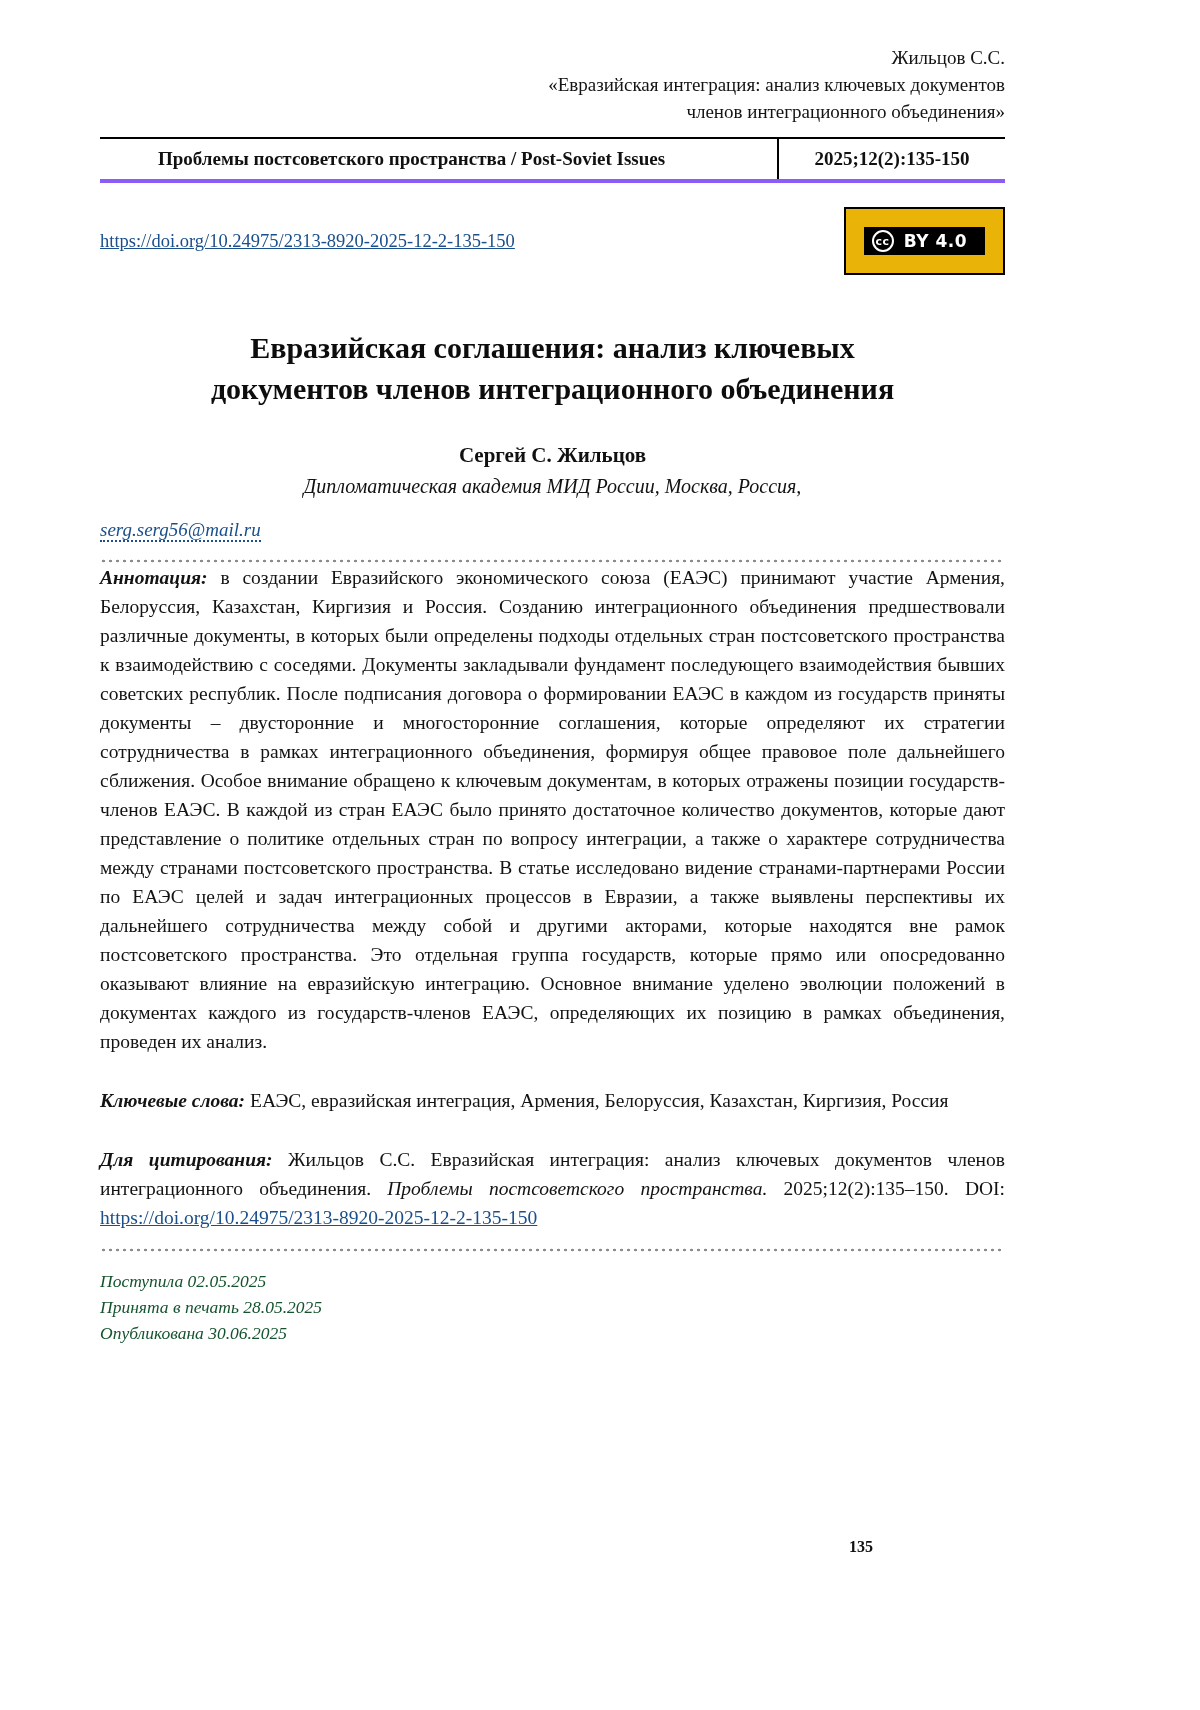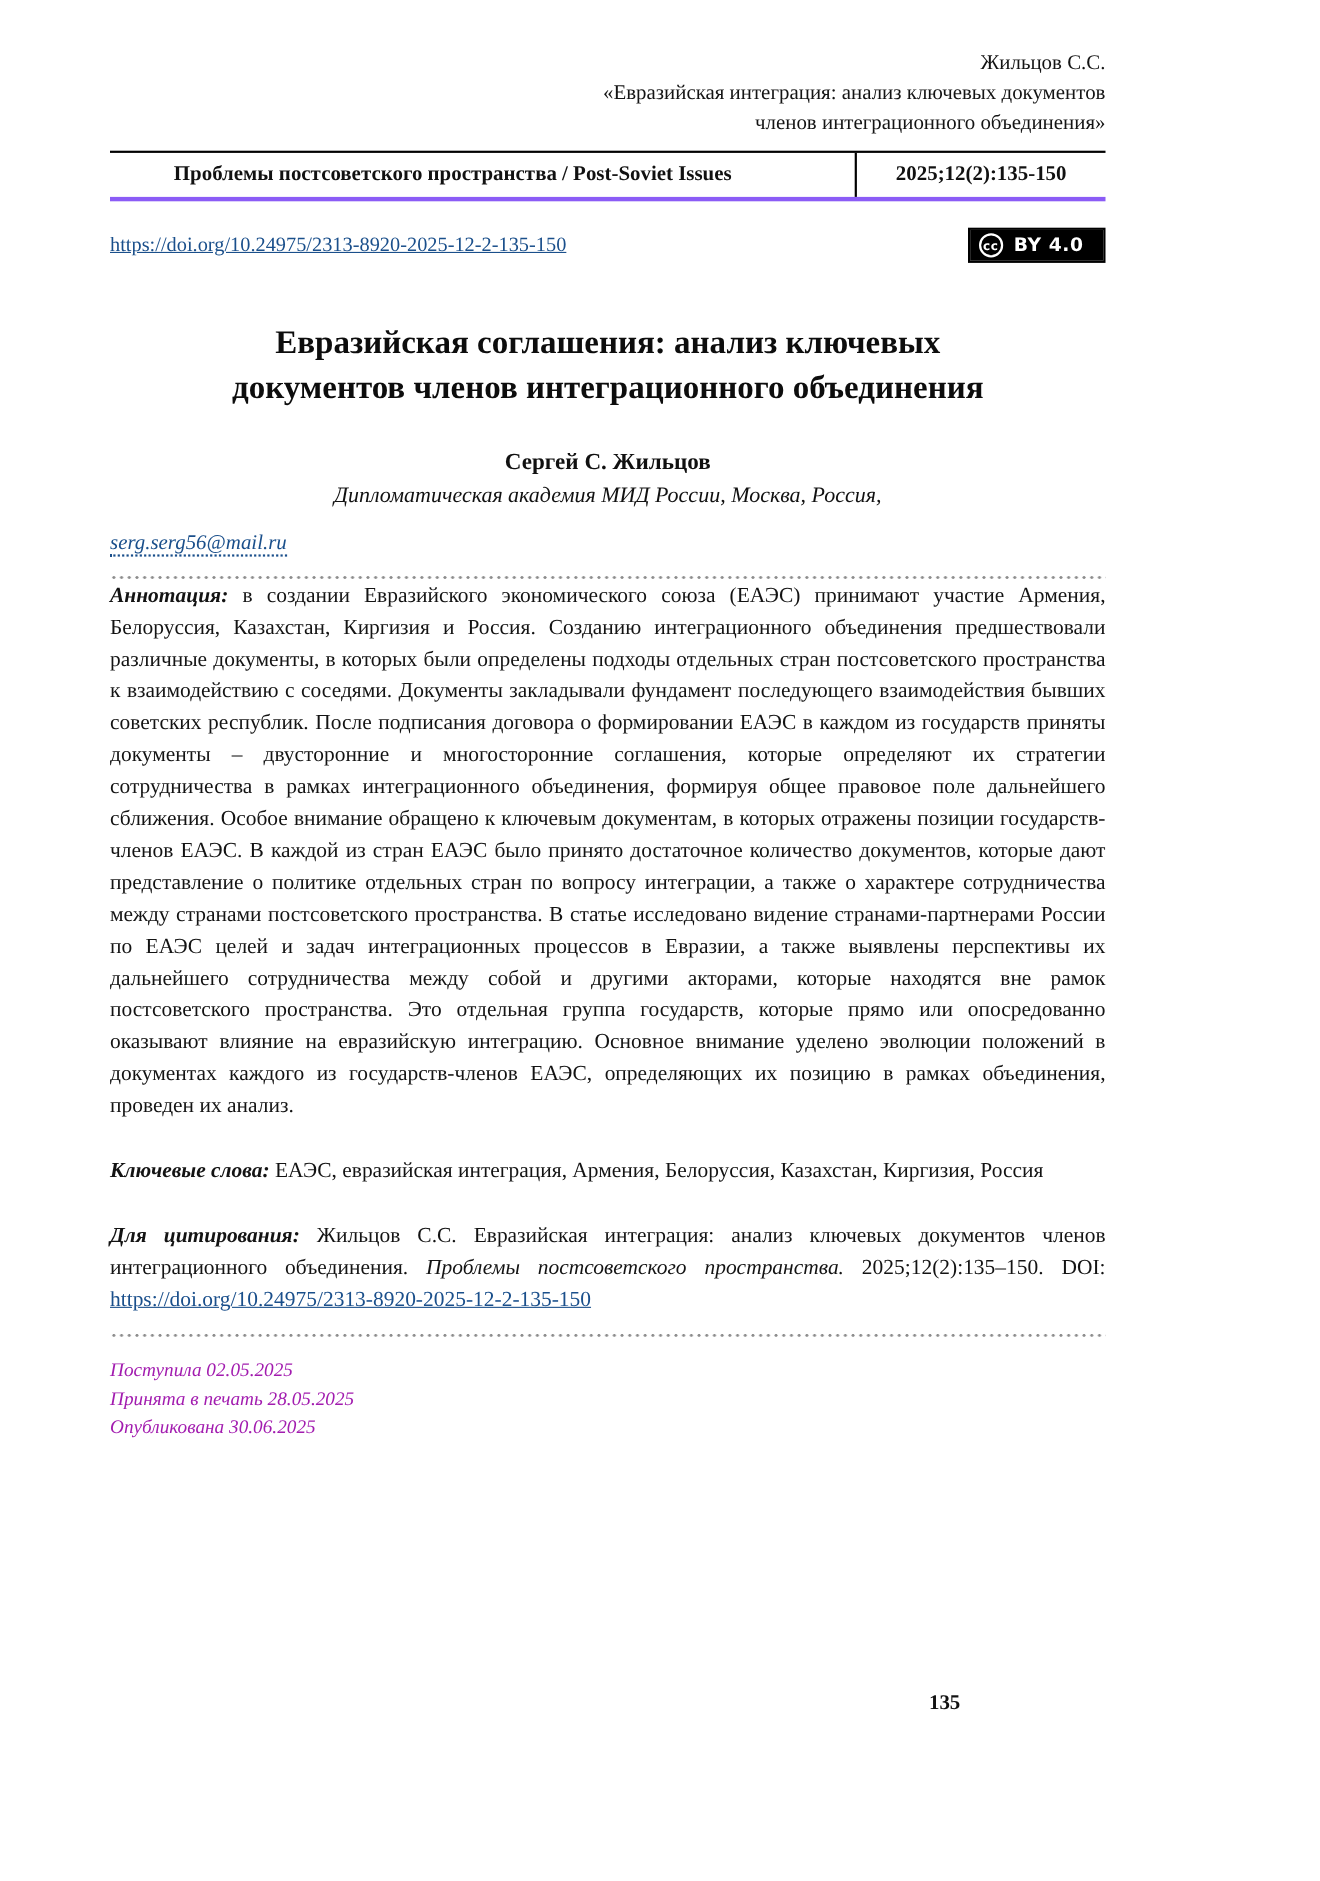--- a/index.html
+++ b/index.html
@@ -63,22 +63,22 @@
     align-items: center;
   }
   a.doi-link {
     font-size: 18.5px;
     color: #1a4f8b;
     text-decoration: underline;
   }
   .cc-badge {
     display: inline-flex;
     border: 2px solid #000;
-    background: #a3a3a3;
-    padding: 0;
+    background: #eab308;
+    padding: 18px;
     cursor: pointer;
   }
   .cc-badge-inner {
     background: #000;
     color: #fff;
     display: flex;
     align-items: center;
     gap: 10px;
     padding: 3px 18px 3px 8px;
   }
@@ -167,29 +167,29 @@
   a.citation-doi {
     color: #1a4f8b;
     text-decoration: underline;
   }
 
   .history {
     margin-top: 16px;
     font-style: italic;
     font-size: 17.5px;
     line-height: 26px;
-    color: #a21caf;
+    color: #14532d;
   }
 
   .page-number {
     position: absolute;
     top: 1538px;
     right: 195px;
     font-weight: bold;
-    font-size: 19px;
+    font-size: 16px;
   }
 </style>
 </head>
 <body>
 
 <div class="page">
   <div class="content">
 
     <div class="running-head">
       <div>Жильцов С.С.</div>

